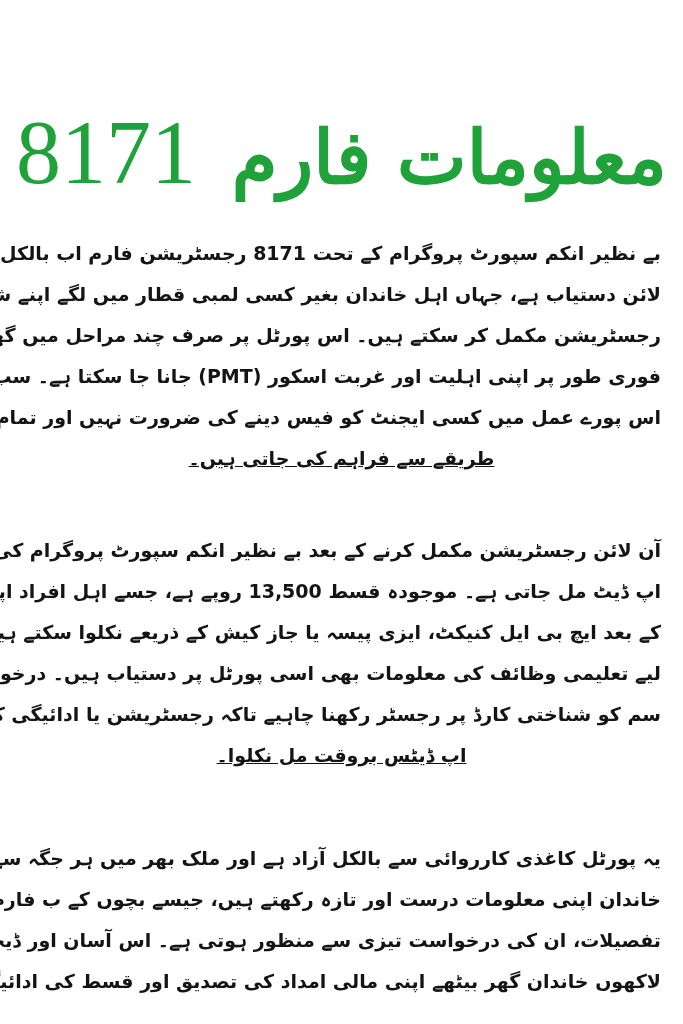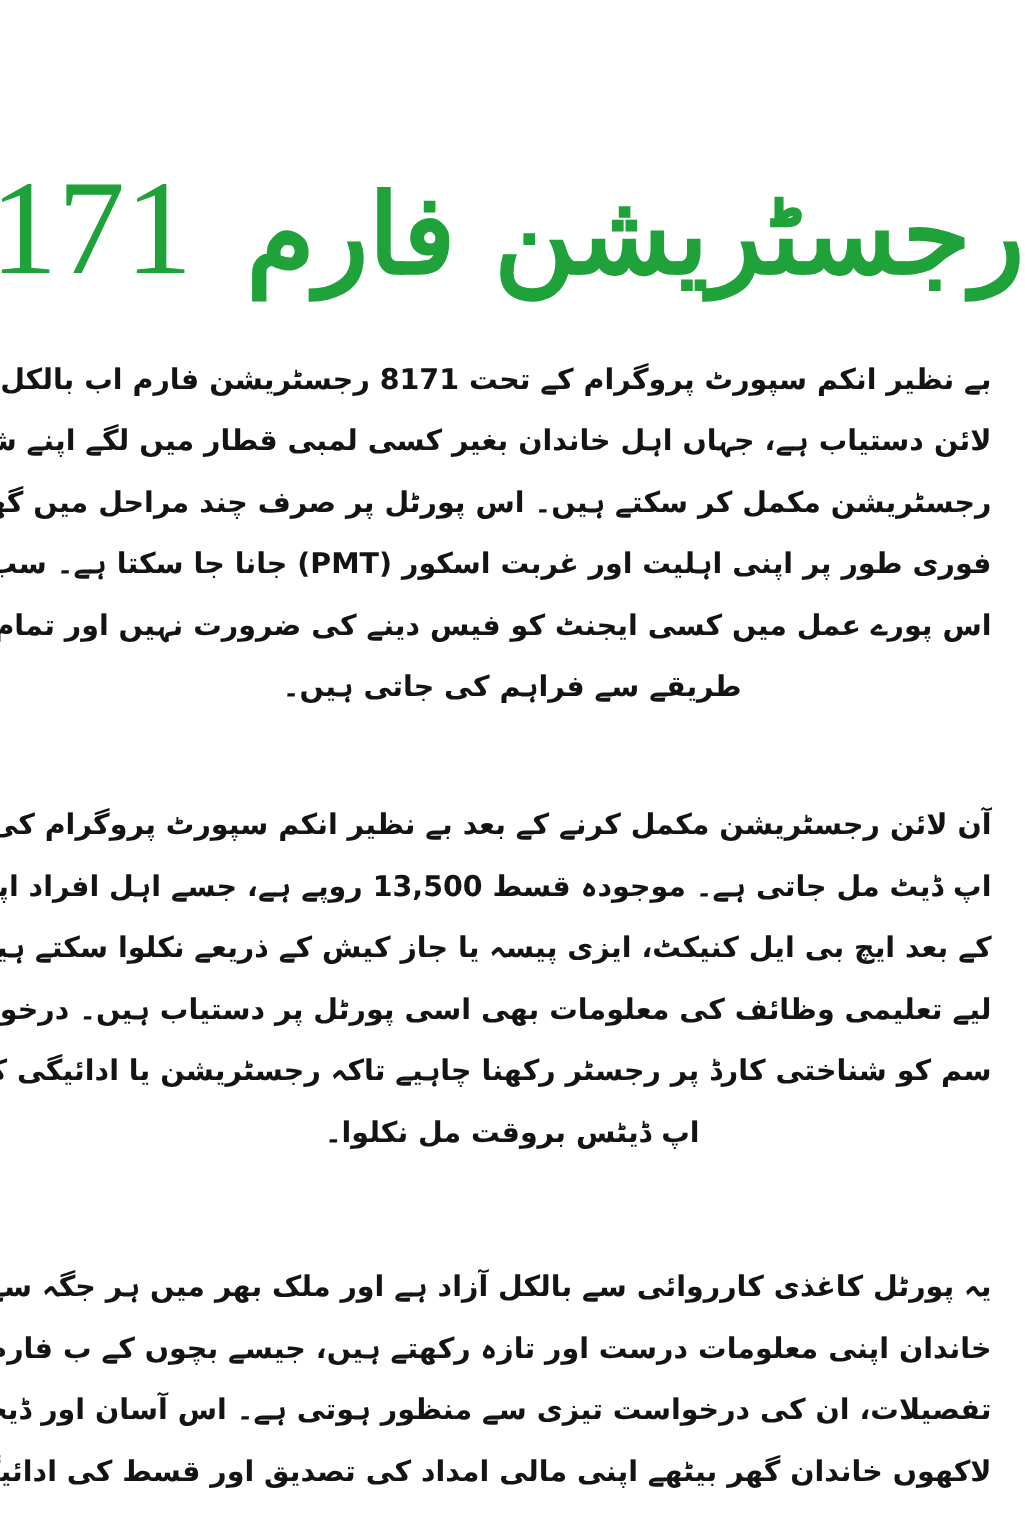--- a/index.html
+++ b/index.html
@@ -54,32 +54,33 @@
     }
     .para .line {
       display: block;
       white-space: nowrap;
       text-align: justify;
       text-align-last: justify;
     }
     .para .line.last {
       text-align-last: center;
       text-align: center;
+      text-decoration: underline;
     }
     .p1 { top: 233px; }
     .p2 { top: 530px; }
     .p3 { top: 838px; }
   </style>
 </head>
 <body>
 
 <div class="page">
 
   <h1 class="title">
-    <span>رجسٹریشن فارم</span>
+    <span>معلومات فارم</span>
     <span class="num">8171</span>
   </h1>
 
   <div class="para p1">
     <span class="line">بے نظیر انکم سپورٹ پروگرام کے تحت 8171 رجسٹریشن فارم اب بالکل آسان طریقے سے آن</span>
     <span class="line">لائن دستیاب ہے، جہاں اہل خاندان بغیر کسی لمبی قطار میں لگے اپنے شناختی کارڈ نمبر درج کر کے</span>
     <span class="line">رجسٹریشن مکمل کر سکتے ہیں۔ اس پورٹل پر صرف چند مراحل میں گھریلو معلومات فراہم کر کے</span>
     <span class="line">فوری طور پر اپنی اہلیت اور غربت اسکور (PMT) جانا جا سکتا ہے۔ سب سے اہم بات یہ ہے کہ</span>
     <span class="line">اس پورے عمل میں کسی ایجنٹ کو فیس دینے کی ضرورت نہیں اور تمام معلومات بالکل شفاف</span>
     <span class="line last">طریقے سے فراہم کی جاتی ہیں۔</span>

